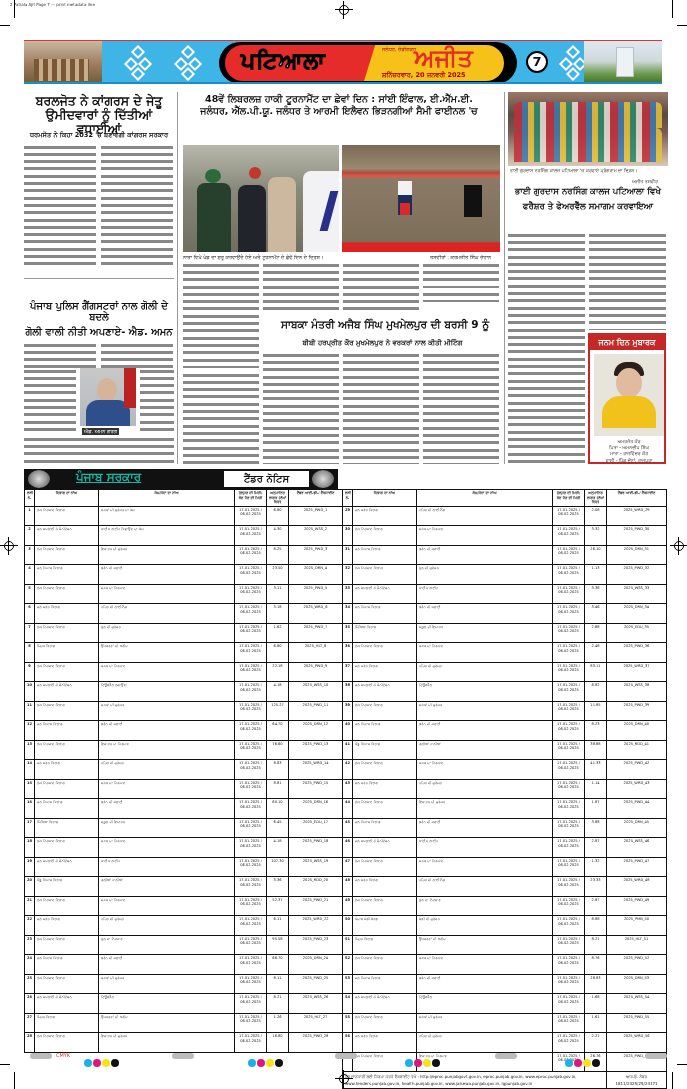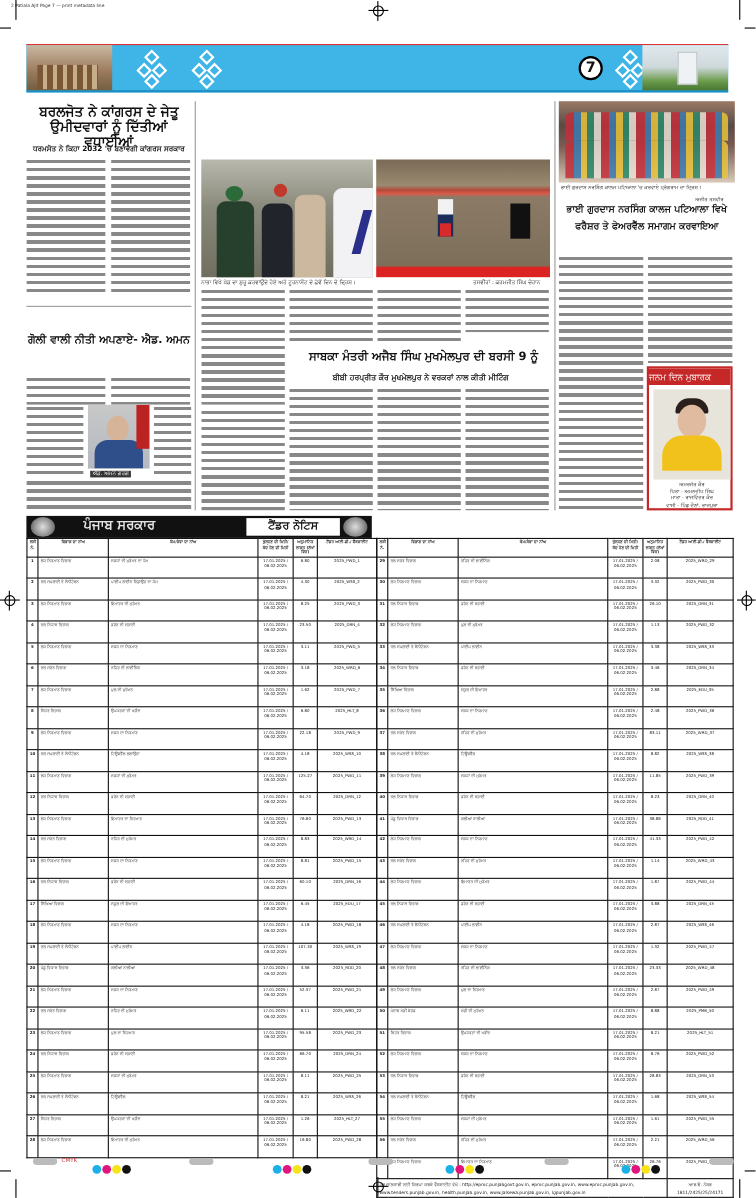--- a/index.html
+++ b/index.html
@@ -57,30 +57,30 @@
   .ph-person { background: linear-gradient(180deg,#c8c8c8 0%,#b4b8c0 100%); }
   .ph-person .face { position:absolute; left:17px; top:10px; width:20px; height:24px; background:#d6b49a; border-radius: 50%; }
   .ph-person .body { position:absolute; left:6px; top:32px; width:44px; height:26px; background:#2e4f8a; border-radius: 12px 12px 0 0; }
   .ph-person .flag { position:absolute; right:0; top:0; width:12px; height:40px; background:#b22; }
   .ph-child { background: #e7e4dc; }
   .ph-child .face { position:absolute; left:22px; top:14px; width:26px; height:30px; background:#e0bba0; border-radius:50%; }
   .ph-child .hair { position:absolute; left:20px; top:8px; width:30px; height:14px; background:#2a1f1a; border-radius: 14px 14px 2px 2px; }
   .ph-child .dress { position:absolute; left:8px; top:42px; width:54px; height:32px; background:#f2c21c; border-radius: 18px 18px 0 0; }
 
   .bday-box { position:absolute; left:588px; top:333px; width:78px; height:131px; border: 2px solid #c62828; background:#fff; }
-  .bday-title { position:absolute; left:0; top:0; width:100%; height:15px; background:#c62828; color:#fff; font-size:8px; font-weight:normal; text-align:left; line-height:15px; }
+  .bday-title { position:absolute; left:0; top:0; width:100%; height:15px; background:#c62828; color:#fff; font-size:8px; font-weight:bold; text-align:center; line-height:15px; }
   .bday-lines { position:absolute; left:2px; top:104px; width:74px; font-size:4.6px; line-height:6.2px; text-align:center; color:#222; }
 
   .rule-v { position:absolute; width:1px; background:#999; }
   .rule-h { position:absolute; height:1px; background:#999; }
 
   
   .tender-head { position:absolute; left:24px; top:469px; width:314px; height:20px; background:#111; }
   .tender-logo { position:absolute; top:1px; width:22px; height:18px; border-radius:50%; background: radial-gradient(circle,#ddd 0,#999 50%,#444 100%); }
-  .tender-title-l { position:absolute; left:52px; top:1px; color:#e5e5e5; font-size:12px; font-weight:bold; }
+  .tender-title-l { position:absolute; left:52px; top:1px; color:#14b8a6; font-size:12px; font-weight:bold;text-decoration:underline; }
   .tender-title-r { position:absolute; left:200px; top:2px; width:85px; height:16px; background:#fff; color:#111; font-size:10px; font-weight:bold; text-align:center; line-height:16px; }
   .ttable { position:absolute; border-collapse: collapse; table-layout: fixed; font-size: 3.6px; line-height: 4.6px; color:#222; }
   .ttable th, .ttable td { border: 0.8px solid #111; padding: 1px 2px; vertical-align: top; overflow: hidden; }
   .ttable th { font-weight: bold; text-align: center; font-size: 3.6px; }
   .ttable td.sn { text-align:center; font-weight:bold; }
   .ttable td.c { text-align:center; }
   .footer-note { font-size: 4px; line-height: 7px; }
 
   .colorbar { position:absolute; top:1052px; height:8px; }
   .dot { display:inline-block; width:8px; height:8px; border-radius:50%; margin-right:1px; }
@@ -118,20 +118,28 @@
       <span style="left:2px;top:14px"></span>
       <span style="left:16px;top:14px"></span>
       <span style="left:9px;top:24px"></span>
     </div>
   <div class="diamond" style="left:150px">
       <span style="left:9px;top:2px"></span>
       <span style="left:2px;top:14px"></span>
       <span style="left:16px;top:14px"></span>
       <span style="left:9px;top:24px"></span>
     </div>
+  <div class="pill">
+    <div class="pill-red"></div>
+    <div class="pill-yellow"></div>
+    <div class="pill-city">ਪਟਿਆਲਾ</div>
+    <div class="pill-loc">ਜਲੰਧਰ, ਚੰਡੀਗੜ੍ਹ</div>
+    <div class="pill-brand">ਅਜੀਤ</div>
+    <div class="pill-date">ਸ਼ਨਿੱਚਰਵਾਰ, 20 ਜਨਵਰੀ 2025</div>
+  </div>
   <div class="page-no">7</div>
   <div class="diamond" style="left:535px">
       <span style="left:9px;top:2px"></span>
       <span style="left:2px;top:14px"></span>
       <span style="left:16px;top:14px"></span>
       <span style="left:9px;top:24px"></span>
     </div>
   <div class="mast-photo right"></div>
 </div>
 
@@ -141,20 +149,21 @@
 </div>
 <div class="subhead" style="left:24px;top:131px;width:150px;font-size:6.6px;text-align:center">ਧਰਮਸੋਤ ਨੇ ਕਿਹਾ 2032 'ਚ ਬਣਾਵੇਗੀ ਕਾਂਗਰਸ ਸਰਕਾਰ</div>
 <div class="body-col" style="left:24px;top:144px;width:72px;height:124px">
     <span class="fill"></span>
   </div>
 <div class="body-col" style="left:101px;top:144px;width:72px;height:124px">
     <span class="fill"></span>
   </div>
 
 <div class="headline" style="left:24px;top:300px;width:150px;font-size:10px;text-align:center">
+  <div>ਪੰਜਾਬ ਪੁਲਿਸ ਗੈਂਗਸਟਰਾਂ ਨਾਲ ਗੋਲੀ ਦੇ ਬਦਲੇ</div>
   <div style="margin-top:4px">ਗੋਲੀ ਵਾਲੀ ਨੀਤੀ ਅਪਣਾਏ- ਐਡ. ਅਮਨ</div>
 </div>
 <div class="body-col" style="left:24px;top:342px;width:72px;height:26px">
     <span class="fill"></span>
   </div>
 <div class="body-col" style="left:101px;top:342px;width:72px;height:26px">
     <span class="fill"></span>
   </div>
 <div class="body-col" style="left:24px;top:368px;width:52px;height:64px">
     <span class="fill"></span>
@@ -166,20 +175,22 @@
   </div>
 <div class="caption" style="left:82px;top:428px;background:#333;color:#fff;padding:0 2px">ਐਡ. ਅਮਨ ਗਰਗ</div>
 <div class="body-col" style="left:140px;top:368px;width:34px;height:64px">
     <span class="fill"></span>
   </div>
 <div class="body-col" style="left:24px;top:436px;width:150px;height:28px">
     <span class="fill"></span>
   </div>
 
 <div class="headline" style="left:178px;top:94px;width:322px;font-size:9.5px;text-align:center">
+  <div>48ਵੇਂ ਲਿਬਰਲਜ਼ ਹਾਕੀ ਟੂਰਨਾਮੈਂਟ ਦਾ ਛੇਵਾਂ ਦਿਨ : ਸਾਂਈ ਇੰਫਾਲ, ਈ.ਐੱਮ.ਈ.</div>
+  <div style="margin-top:2px">ਜਲੰਧਰ, ਐੱਲ.ਪੀ.ਯੂ. ਜਲੰਧਰ ਤੇ ਆਰਮੀ ਇਲੈਵਨ ਭਿੜਨਗੀਆਂ ਸੈਮੀ ਫਾਈਨਲ 'ਚ</div>
 </div>
 <div class="photo ph-handshake" style="left:183px;top:145px;width:156px;height:107px">
     <div class="p1"></div>
     <div class="p2"></div>
     <div class="p3"></div>
     <div class="p4"></div>
     <div class="h1"></div>
     <div class="h2"></div>
   </div>
 <div class="photo ph-hockey" style="left:342px;top:145px;width:158px;height:107px">

